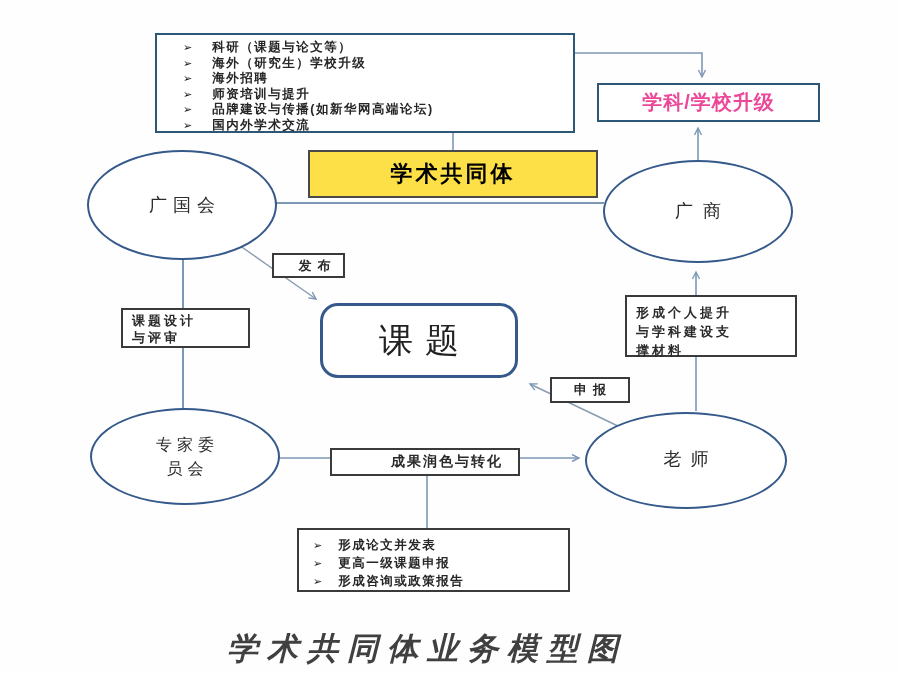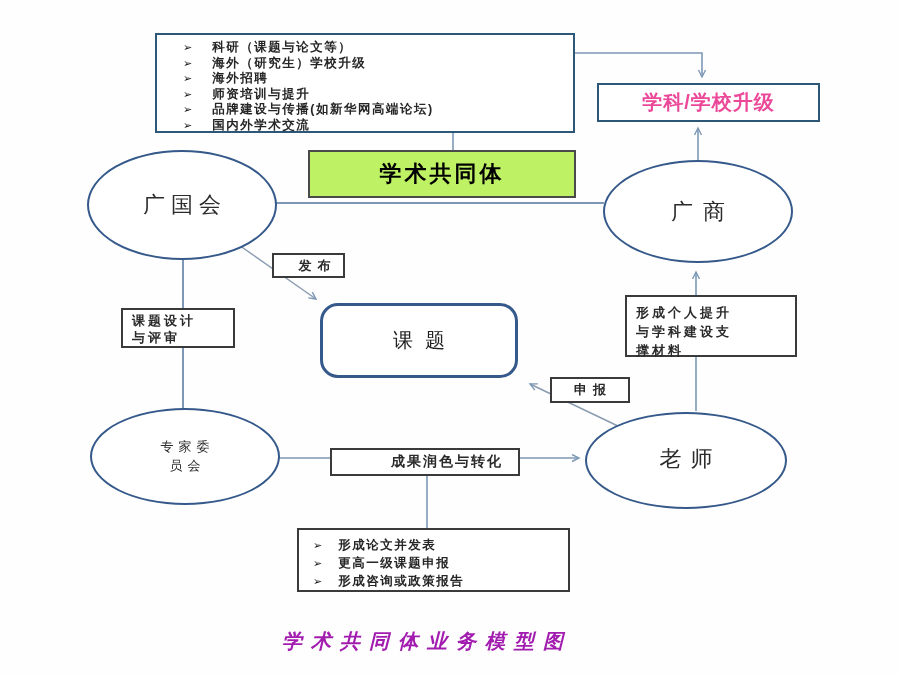--- a/index.html
+++ b/index.html
@@ -16,60 +16,60 @@
   .li-row{display:flex;align-items:center;height:15.5px;font-size:12.5px;font-weight:600;
     letter-spacing:1.5px;color:#262626;white-space:nowrap;}
   .blt{font-size:11px;margin-right:20px;color:#111;flex:0 0 auto;letter-spacing:0;}
 
   
   .upgrade{left:597px;top:83px;width:223px;height:39px;border:2px solid #2c5777;
     display:flex;align-items:center;justify-content:center;
     font-size:20px;font-weight:bold;letter-spacing:1px;color:#ec4899;}
 
   
-  .community{left:308px;top:150px;width:268px;height:48px;background:#bef264;
+  .community{left:308px;top:150px;width:290px;height:48px;background:#fde047;
     border:2px solid #4a4a4a;display:flex;align-items:center;justify-content:center;
     font-size:22px;font-weight:bold;letter-spacing:3px;color:#000;}
 
   
   .circle{border:2.5px solid #35598a;border-radius:50%;
     display:flex;flex-direction:column;align-items:center;justify-content:center;
-    font-size:22px;color:#2c2c2c;letter-spacing:6px;text-indent:6px;line-height:1.45;}
+    font-size:18px;color:#2c2c2c;letter-spacing:6px;text-indent:6px;line-height:1.45;}
   .c-guangguohui{left:87px;top:150px;width:190px;height:110px;}
   .c-guangshang{left:603px;top:160px;width:190px;height:103px;letter-spacing:10px;text-indent:10px;}
-  .c-expert{left:90px;top:408px;width:190px;height:97px;font-size:13px;letter-spacing:5px;text-indent:5px;}
+  .c-expert{left:90px;top:408px;width:190px;height:97px;font-size:16px;letter-spacing:5px;text-indent:5px;}
   .c-teacher{left:585px;top:412px;width:202px;height:97px;letter-spacing:9px;text-indent:9px;font-family:Liberation Mono, monospace;}
 
   
   .topic{left:320px;top:303px;width:198px;height:75px;border:3px solid #35598a;border-radius:18px;
     display:flex;align-items:center;justify-content:center;
-    font-size:20px;letter-spacing:12px;text-indent:12px;color:#222;}
+    font-size:34px;letter-spacing:12px;text-indent:12px;color:#222;}
 
   
   .lbl{border:2px solid #3a3a3a;font-weight:600;color:#2a2a2a;}
   .publish{left:272px;top:253px;width:73px;height:25px;display:flex;align-items:center;justify-content:center;
     font-size:13px;letter-spacing:6px;text-indent:6px;padding-left:12px;}
-  .design{left:121px;top:308px;width:114px;height:40px;font-size:13px;letter-spacing:3px;
+  .design{left:121px;top:308px;width:129px;height:40px;font-size:13px;letter-spacing:3px;
     line-height:17px;padding:2px 0 0 9px;}
   .material{left:625px;top:295px;width:172px;height:62px;font-size:13px;letter-spacing:3px;
     line-height:19px;padding:6px 0 0 9px;}
   .apply{left:550px;top:377px;width:80px;height:26px;display:flex;align-items:center;justify-content:center;
     font-size:13px;letter-spacing:6px;text-indent:6px;}
   .polish{left:330px;top:448px;width:190px;height:28px;display:flex;align-items:center;justify-content:center;
     font-size:14px;font-weight:700;letter-spacing:2px;padding-left:44px;}
 
   
   .bottom-list{left:297px;top:528px;width:273px;height:64px;border:2px solid #3a3a3a;
     padding:6px 0 0 14px;}
   .bottom-list .li-row{height:18px;font-size:12.5px;}
   .bottom-list .blt{margin-right:16px;}
 
   .caption{position:absolute;left:0;top:628px;width:854px;text-align:center;z-index:2;
     font-family:"Liberation Serif","DejaVu Serif",serif;font-style:italic;font-weight:600;
-    font-size:20px;letter-spacing:9px;color:#a21caf;}
+    font-size:31px;letter-spacing:9px;color:#404040;}
 </style>
 </head>
 <body>
 
 <div class="stage">
 
   <svg class="wires" width="900" height="674" viewBox="0 0 900 674">
     <defs>
       <marker id="arw" markerWidth="12" markerHeight="12" refX="8" refY="4.5" orient="auto" markerUnits="userSpaceOnUse">
         <path d="M1,1 L8,4.5 L1,8" fill="none" stroke="#7c98b6" stroke-width="1.4"></path>

